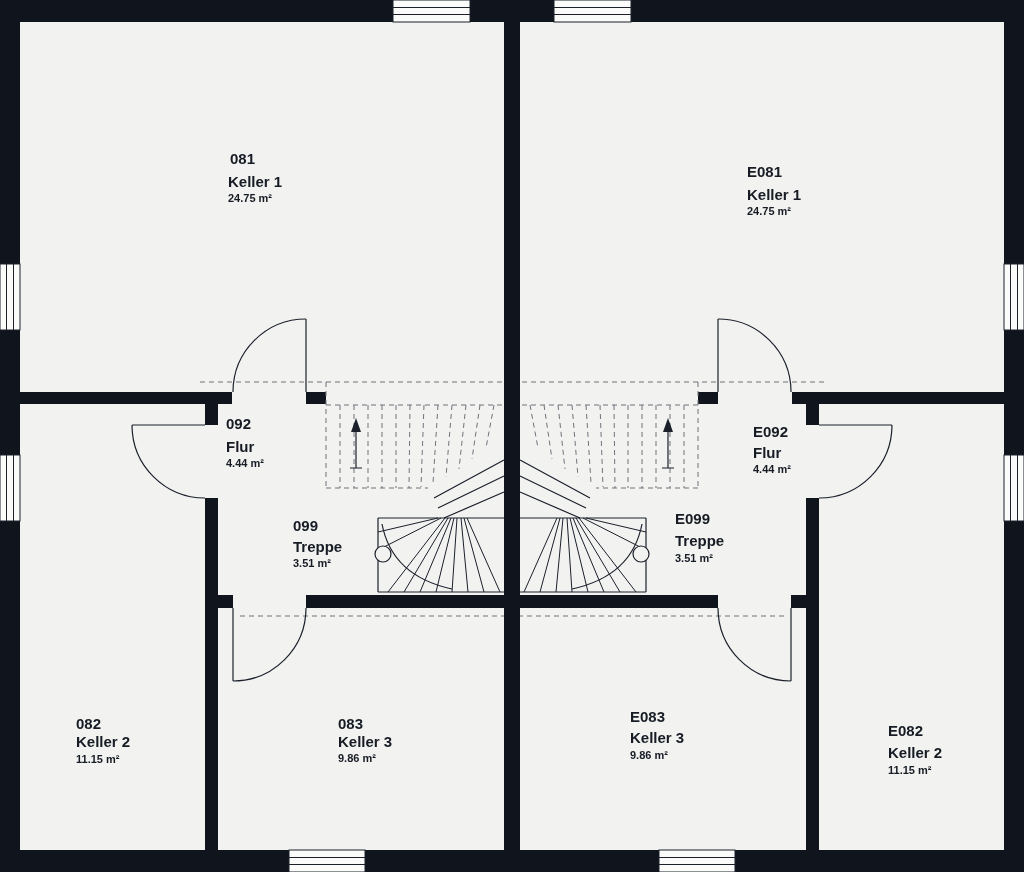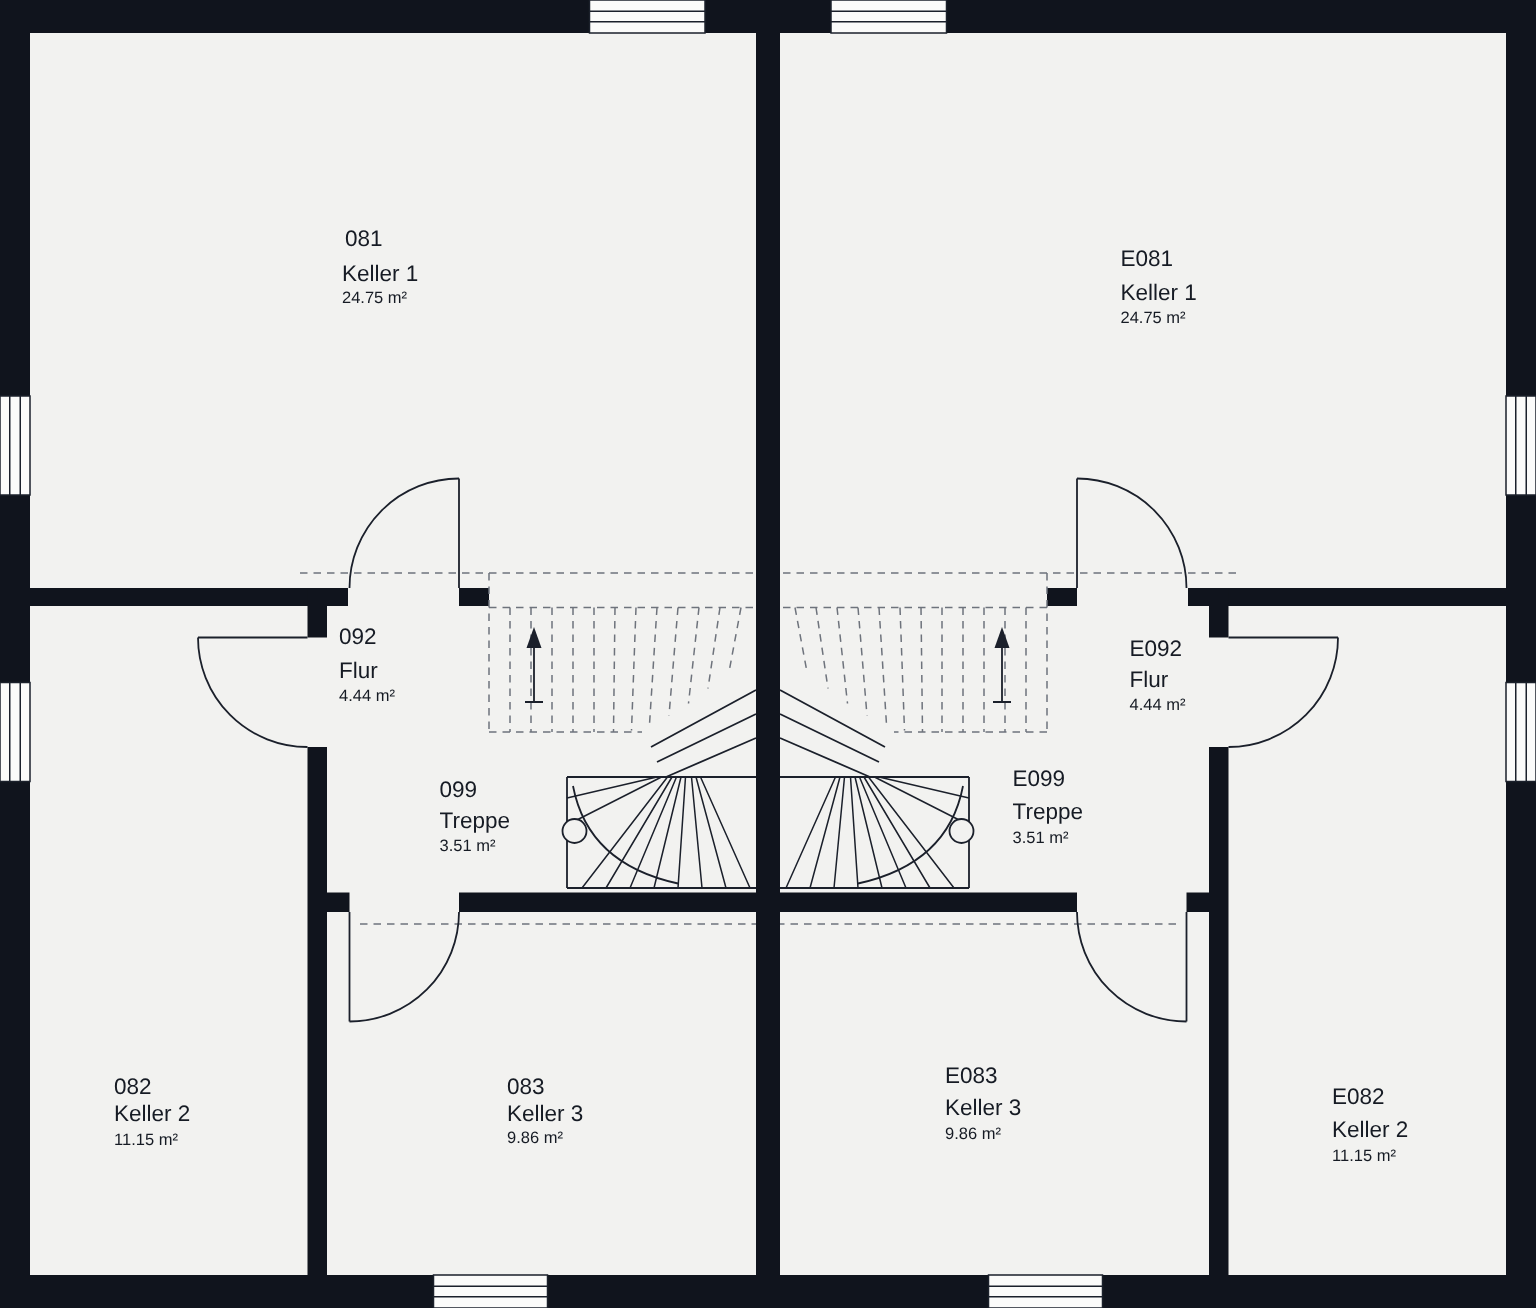--- a/index.html
+++ b/index.html
@@ -1,16 +1,16 @@
 <!DOCTYPE html>
 <html><head>
 <meta charset="utf-8">
 <style>
   html,body{margin:0;padding:0;background:#10141d;}
-  .plan{width:1024px;height:872px;position:relative;margin:0 auto;overflow:hidden;}
+  .plan{width:1024px;height:872px;position:relative;margin:0 auto;overflow:hidden;font-weight:bold;}
   svg{display:block;}
   .wall{fill:#10141d;}
   .roomfill{fill:#f2f2f0;}
   .solid{stroke:#1b202b;stroke-width:1.2;fill:none;}
   .thin{stroke:#1b202b;stroke-width:1;fill:none;}
   .dash{stroke:#6e737c;stroke-width:1;fill:none;stroke-dasharray:5 4;}
   .win{fill:#fbfbfa;stroke:#1b202b;stroke-width:1;}
   .winline{stroke:#1b202b;stroke-width:1;}
   .newel{fill:#f2f2f0;stroke:#1b202b;stroke-width:1.2;}
   .fillDark{fill:#1b202b;}

